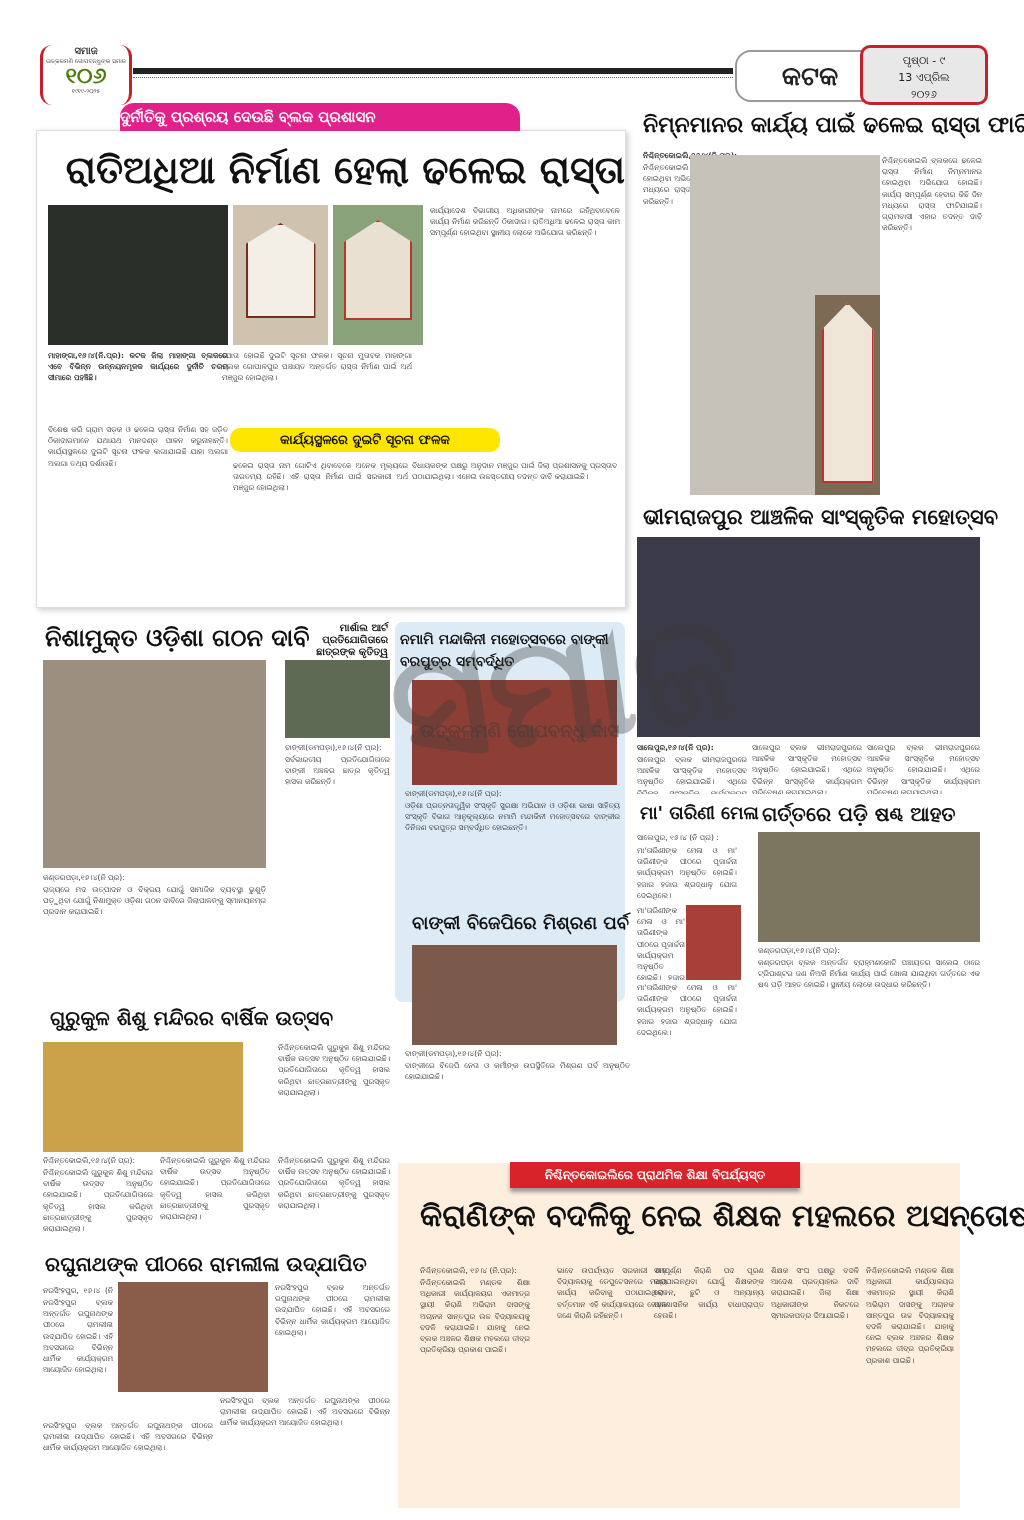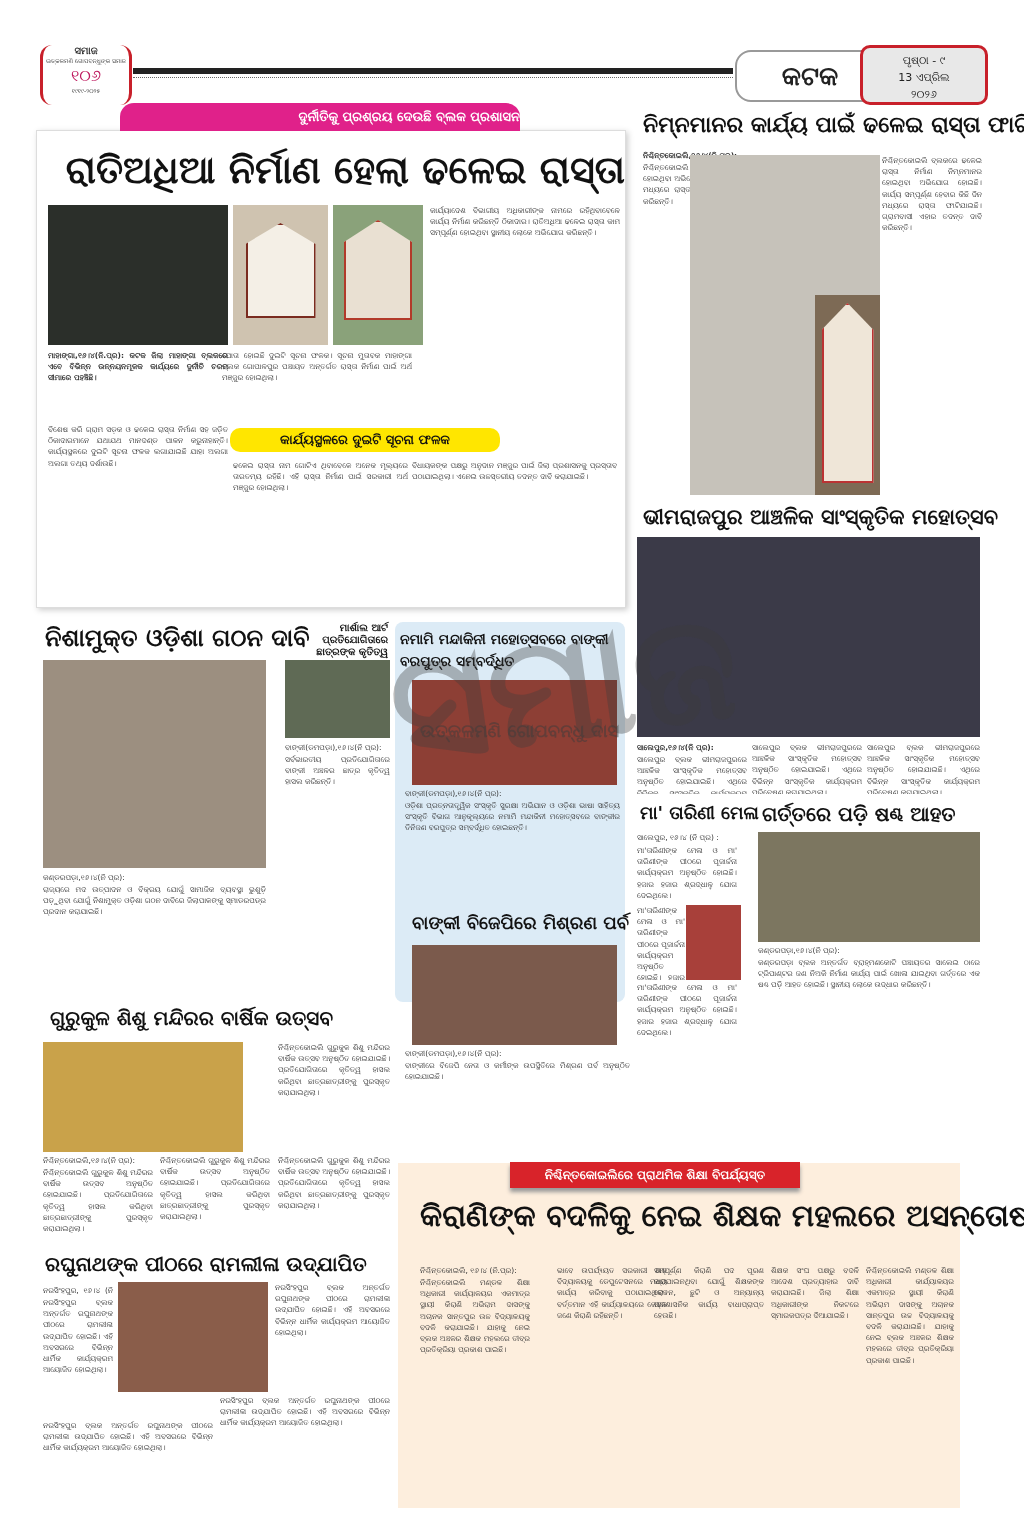--- a/index.html
+++ b/index.html
@@ -1,26 +1,26 @@
 <!DOCTYPE html>
 <html><head>
 <meta charset="utf-8">
 <style>
 *{box-sizing:border-box;margin:0;padding:0}
 body{width:1024px;height:1520px;background:#fff;font-family:"DejaVu Sans",sans-serif;position:relative;overflow:hidden;color:#222}
 .abs{position:absolute}
 .masthead-logo{left:40px;top:45px;width:92px;height:60px;border-left:3px solid #c8202a;border-right:3px solid #c8202a;border-radius:12px;text-align:center}
 .logo-top{font-size:10px;color:#333;font-weight:bold}
-.logo-num{font-size:16px;color:#be185d;font-weight:normal;line-height:22px}
+.logo-num{font-size:22px;color:#4d7c0f;font-weight:bold;line-height:22px}
 .logo-sub{font-size:6px;color:#333}
 .mast-rule{left:133px;top:68px;width:600px;height:6px;background:#222}
 .mast-rule2{left:133px;top:77px;width:600px;border-top:1px dotted #666}
 .city-tag{left:735px;top:50px;width:150px;height:52px;border:2px solid #999;border-radius:16px 4px 4px 16px;display:flex;align-items:center;justify-content:center;font-size:26px;font-weight:bold;color:#222;background:#fff}
 .page-badge{left:860px;top:45px;width:128px;height:60px;background:#e8e8e8;border:3px solid #c8202a;border-radius:10px;text-align:center;font-size:11px;color:#222;padding-top:4px;line-height:17px}
-.kicker-pink{left:120px;top:103px;width:400px;height:28px;background:#e0218a;border-radius:14px 14px 0 0;color:#fff;font-size:13px;font-weight:bold;text-align:right;line-height:28px}
+.kicker-pink{left:120px;top:103px;width:400px;height:28px;background:#e0218a;border-radius:14px 14px 0 0;color:#fff;font-size:15px;font-weight:bold;text-align:left;line-height:28px}
 .lead-box{left:36px;top:130px;width:590px;height:478px;border:1px solid #ddd;box-shadow:2px 2px 6px #ccc;background:#fff}
 .lead-title{left:45px;top:145px;width:580px;font-size:38px;font-weight:bold;color:#111;line-height:50px;text-align:right}
 .photo{background:#8a7a66;overflow:hidden}
 .photo.dark{background:#2b2f2a}
 .photo.stone{background:#bdb7ad}
 .photo.sign{background:#e6ddd0}
 .col{font-size:7.5px;line-height:11.2px;color:#333;text-align:justify;overflow:hidden}
 .yellow-kicker{left:230px;top:428px;width:270px;height:24px;background:#ffe600;border-radius:10px;text-align:center;font-size:13px;font-weight:bold;line-height:24px;color:#111}
 .h2{font-weight:bold;color:#111;white-space:nowrap}
 .bluebox{left:395px;top:622px;width:230px;height:380px;background:#dcebf6;border-radius:8px}
@@ -91,21 +91,21 @@
 <div class="abs col" style="left:637px;top:982px;width:100px;height:162px">ମା'ତାରିଣୀଙ୍କ ମେଳା ଓ ମା' ତାରିଣୀଙ୍କ ପୀଠରେ ପୂଜାର୍ଚ୍ଚନା କାର୍ଯ୍ୟକ୍ରମ ଅନୁଷ୍ଠିତ ହୋଇଛି। ହଜାର ହଜାର ଶ୍ରଦ୍ଧାଳୁ ଯୋଗ ଦେଇଥିଲେ।</div>
 
 <div class="abs h2" style="left:762px;top:802px;font-size:20px">ଗର୍ତ୍ତରେ ପଡ଼ି ଷଣ୍ଢ ଆହତ</div>
 <div class="abs photo" style="left:758px;top:832px;width:222px;height:110px;background:#7c7660"></div>
 <div class="abs col" style="left:758px;top:945px;width:222px;height:12px">କଣ୍ଡରପଡ଼ା,୧୬।୪(ନି ପ୍ର):</div>
 <div class="abs col" style="left:758px;top:957px;width:222px;height:187px">କଣ୍ଡରପଡ଼ା ବ୍ଲକ ଅନ୍ତର୍ଗତ ବ୍ରାହ୍ମଣକୋଟି ପଞ୍ଚାୟତର ସାଲେଇ ଠାରେ ଟ୍ରିପାଣ୍ଟର ଜଣ ନିଅକି ନିର୍ମାଣ କାର୍ଯ୍ୟ ପାଇଁ ଖୋଳା ଯାଇଥିବା ଗର୍ତ୍ତରେ ଏକ ଷଣ୍ଢ ପଡ଼ି ଆହତ ହୋଇଛି। ସ୍ଥାନୀୟ ଲୋକେ ଉଦ୍ଧାର କରିଛନ୍ତି।</div>
 
 <div class="abs h2" style="left:45px;top:624px;font-size:24px">ନିଶାମୁକ୍ତ ଓଡ଼ିଶା ଗଠନ ଦାବି</div>
 <div class="abs photo" style="left:43px;top:660px;width:223px;height:208px;background:#9c8f80"></div>
 <div class="abs col" style="left:43px;top:872px;width:223px;height:12px">କଣ୍ଡରପଡ଼ା,୧୬।୪(ନି ପ୍ର):</div>
-<div class="abs col" style="left:43px;top:884px;width:223px;height:110px">ରାଜ୍ୟରେ ମଦ ଉତ୍ପାଦନ ଓ ବିକ୍ରୟ ଯୋଗୁଁ ସାମାଜିକ ବ୍ୟବସ୍ଥା ଭୁଶୁଡ଼ି ପଡ଼ୁଥିବା ଯୋଗୁଁ ନିଶାମୁକ୍ତ ଓଡ଼ିଶା ଗଠନ ଦାବିରେ ଜିଲାପାଳଙ୍କୁ ସ୍ମାଡରପଡ୍ର ପ୍ରଦାନ କରାଯାଇଛି।</div>
+<div class="abs col" style="left:43px;top:884px;width:223px;height:110px">ରାଜ୍ୟରେ ମଦ ଉତ୍ପାଦନ ଓ ବିକ୍ରୟ ଯୋଗୁଁ ସାମାଜିକ ବ୍ୟବସ୍ଥା ଭୁଶୁଡ଼ି ପଡ଼ୁଥିବା ଯୋଗୁଁ ନିଶାମୁକ୍ତ ଓଡ଼ିଶା ଗଠନ ଦାବିରେ ଜିଲାପାଳଙ୍କୁ ସ୍ମାନୟନମ୍ର ପ୍ରଦାନ କରାଯାଇଛି।</div>
 
 <div class="abs h2" style="left:283px;top:622px;font-size:10px;white-space:normal;width:105px;text-align:right">ମାର୍ଶାଲ ଆର୍ଟ ପ୍ରତିଯୋଗିତାରେ ଛାତ୍ରଙ୍କ କୃତିତ୍ୱ</div>
 <div class="abs photo" style="left:285px;top:660px;width:105px;height:78px;background:#5f6a55"></div>
 <div class="abs col" style="left:285px;top:742px;width:105px;height:12px">ବାଙ୍କୀ(ଡମପଡ଼ା),୧୬।୪(ନି ପ୍ର):</div>
 <div class="abs col" style="left:285px;top:754px;width:105px;height:240px">ସର୍ବଭାରତୀୟ ପ୍ରତିଯୋଗିତାରେ ବାଙ୍କୀ ଅଞ୍ଚଳର ଛାତ୍ର କୃତିତ୍ୱ ହାସଲ କରିଛନ୍ତି।</div>
 
 <div class="abs bluebox"></div>
 <div class="abs h2" style="left:400px;top:628px;width:220px;font-size:14px;text-align:left;white-space:normal;line-height:22px">ନମାମି ମନ୍ଦାକିନୀ ମହୋତ୍ସବରେ ବାଙ୍କୀ ବରପୁତ୍ର ସମ୍ବର୍ଦ୍ଧିତ</div>
 <div class="abs photo" style="left:412px;top:680px;width:205px;height:105px;background:#8d3f35"></div>
 <div class="abs col" style="left:405px;top:788px;width:215px;height:12px">ବାଙ୍କୀ(ଡମପଡ଼ା),୧୬।୪(ନି ପ୍ର):</div>

